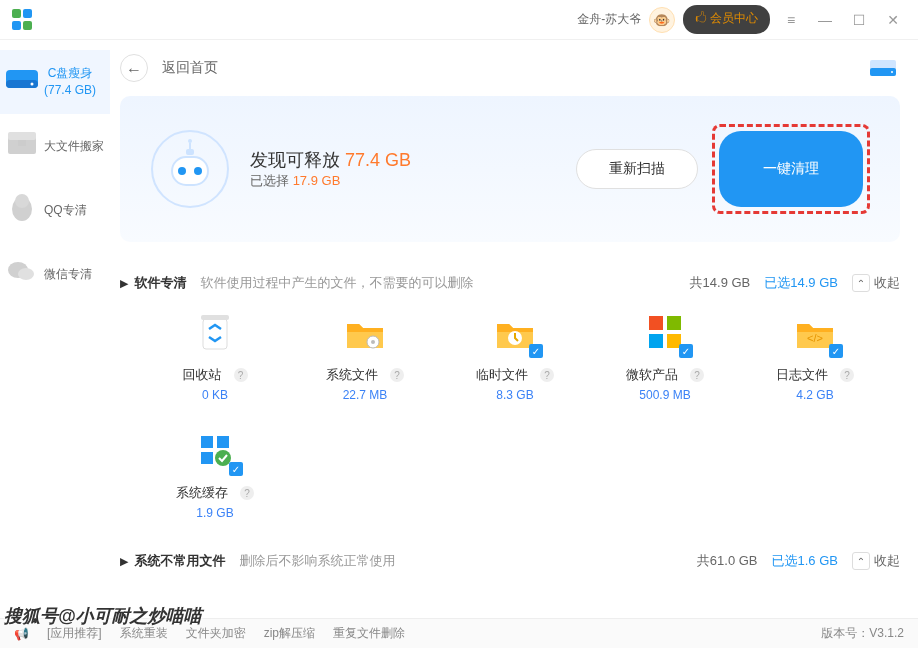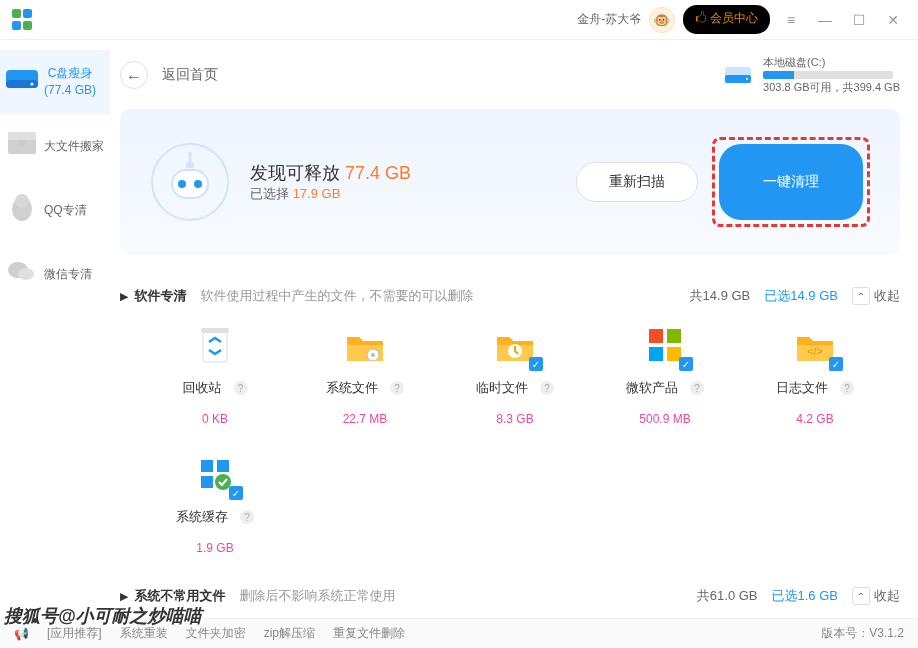--- a/index.html
+++ b/index.html
@@ -7,21 +7,21 @@
 
 .titlebar { height: 40px; display: flex; align-items: center; padding: 0 12px; border-bottom: 1px solid #f0f0f0; }
 .logo { width: 22px; height: 22px; display: inline-flex; flex-wrap: wrap; gap: 2px; margin-right: 8px; }
 .logo span { width: 9px; height: 9px; border-radius: 2px; }
 .logo span:nth-child(1){ background:#4CAF50 } .logo span:nth-child(2){ background:#2196F3 }
 .logo span:nth-child(3){ background:#2196F3 } .logo span:nth-child(4){ background:#4CAF50 }
 .app-title { font-size: 14px; color: #333; }
 .title-right { margin-left: auto; display: flex; align-items: center; gap: 8px; }
 .user-name { font-size: 12px; color: #666; }
 .avatar { width: 26px; height: 26px; border-radius: 50%; background: #fff3e0; display:flex; align-items:center; justify-content:center; font-size:14px; border:1px solid #ffe0b2; }
-.vip-btn { background: #000000; color: #e08b00; border: none; border-radius: 14px; padding: 4px 12px; font-size: 12px; cursor: pointer; }
+.vip-btn { background: #404040; color: #e08b00; border: none; border-radius: 14px; padding: 4px 12px; font-size: 12px; cursor: pointer; }
 .win-btn { width: 26px; height: 26px; display:flex; align-items:center; justify-content:center; color:#999; cursor:pointer; font-size:14px; }
 
 .body { display: flex; height: calc(100% - 40px - 30px); }
 .sidebar { width: 110px; background: #fff; padding-top: 10px; }
 .side-item { display:flex; flex-direction:row; align-items:center; padding: 12px 0; cursor:pointer; }
 .side-item.active { background: #f0f6ff; }
 .side-icon { width: 44px; height: 34px; display:flex; align-items:center; justify-content:center; margin-bottom: 6px; }
 .side-label { font-size: 12px; color: #666; text-align:center; line-height:1.4; }
 .side-item.active .side-label { color: #2196F3; }
 
@@ -55,21 +55,21 @@
 .sec-sel { color:#2196F3; }
 .collapse { display:flex; align-items:center; gap:4px; color:#666; cursor:pointer; }
 .chev-box { width:18px; height:18px; border:1px solid #ddd; border-radius:3px; display:flex; align-items:center; justify-content:center; font-size:10px; }
 
 .grid { display:flex; flex-wrap:wrap; gap: 0; padding-left: 20px; }
 .grid-item { width: 150px; display:flex; flex-direction:column; align-items:center; margin-bottom: 24px; cursor:pointer; }
 .item-icon { width:48px; height:48px; position:relative; display:flex; align-items:center; justify-content:center; }
 .check-badge { position:absolute; bottom:-2px; right:-4px; width:14px; height:14px; background:#2196F3; border-radius:2px; display:flex; align-items:center; justify-content:center; color:#fff; font-size:10px; }
 .item-name { margin-top:10px; font-size:13px; color:#333; display:flex; align-items:center; gap:12px; }
 .help { width:14px; height:14px; border-radius:50%; background:#eee; color:#aaa; font-size:10px; display:flex; align-items:center; justify-content:center; }
-.item-size { font-size:12px; color:#ec4899; margin-top:15px;text-align:center; }
+.item-size { font-size:12px; color:#3b82f6; margin-top:4px;text-align:center; }
 
 .footer { height:30px; border-top:1px solid #eee; display:flex; align-items:center; padding:0 14px; font-size:12px; color:#888; gap:18px; position:absolute; bottom:0; left:0; right:0; background:#fafafa; }
 .footer .ver { margin-left:auto; }
 .watermark { position:absolute; bottom:20px; left:4px; font-size:18px; font-weight:bold; color:#333; text-shadow: 0 0 4px #fff, 0 0 4px #fff; font-style:italic; }
 </style>
 </head>
 <body>
 
 <div class="titlebar">
   <span class="logo">
@@ -135,27 +135,20 @@
   <div class="main">
     <div class="topbar">
       <div class="back-btn">←</div>
       <span class="back-label">返回首页</span>
       <div class="disk-info">
         <svg class="disk-icon">
             <rect x="2" y="6" width="26" height="16" rx="2" fill="#cfe5ff"></rect>
             <rect x="2" y="14" width="26" height="8" rx="2" fill="#2196F3"></rect>
             <circle cx="24" cy="18" r="1" fill="#fff"></circle>
           </svg>
-        <div class="disk-text">
-          <div>本地磁盘(C:)</div>
-          <div class="disk-bar">
-              <div class="disk-bar-fill"></div>
-            </div>
-          <div>303.8 GB可用，共399.4 GB</div>
-        </div>
       </div>
     </div>
 
     <div class="scan-panel">
       <svg class="robot" viewBox="0 0 80 80">
         <circle cx="40" cy="40" r="38" fill="none" stroke="#d0e4ff" stroke-width="2"></circle>
         <rect x="22" y="28" width="36" height="28" rx="14" fill="#fff" stroke="#cde3ff" stroke-width="2"></rect>
         <circle cx="32" cy="42" r="4" fill="#2196F3"></circle>
           <circle cx="48" cy="42" r="4" fill="#2196F3"></circle>
         <rect x="36" y="20" width="8" height="6" rx="2" fill="#cde3ff"></rect>

